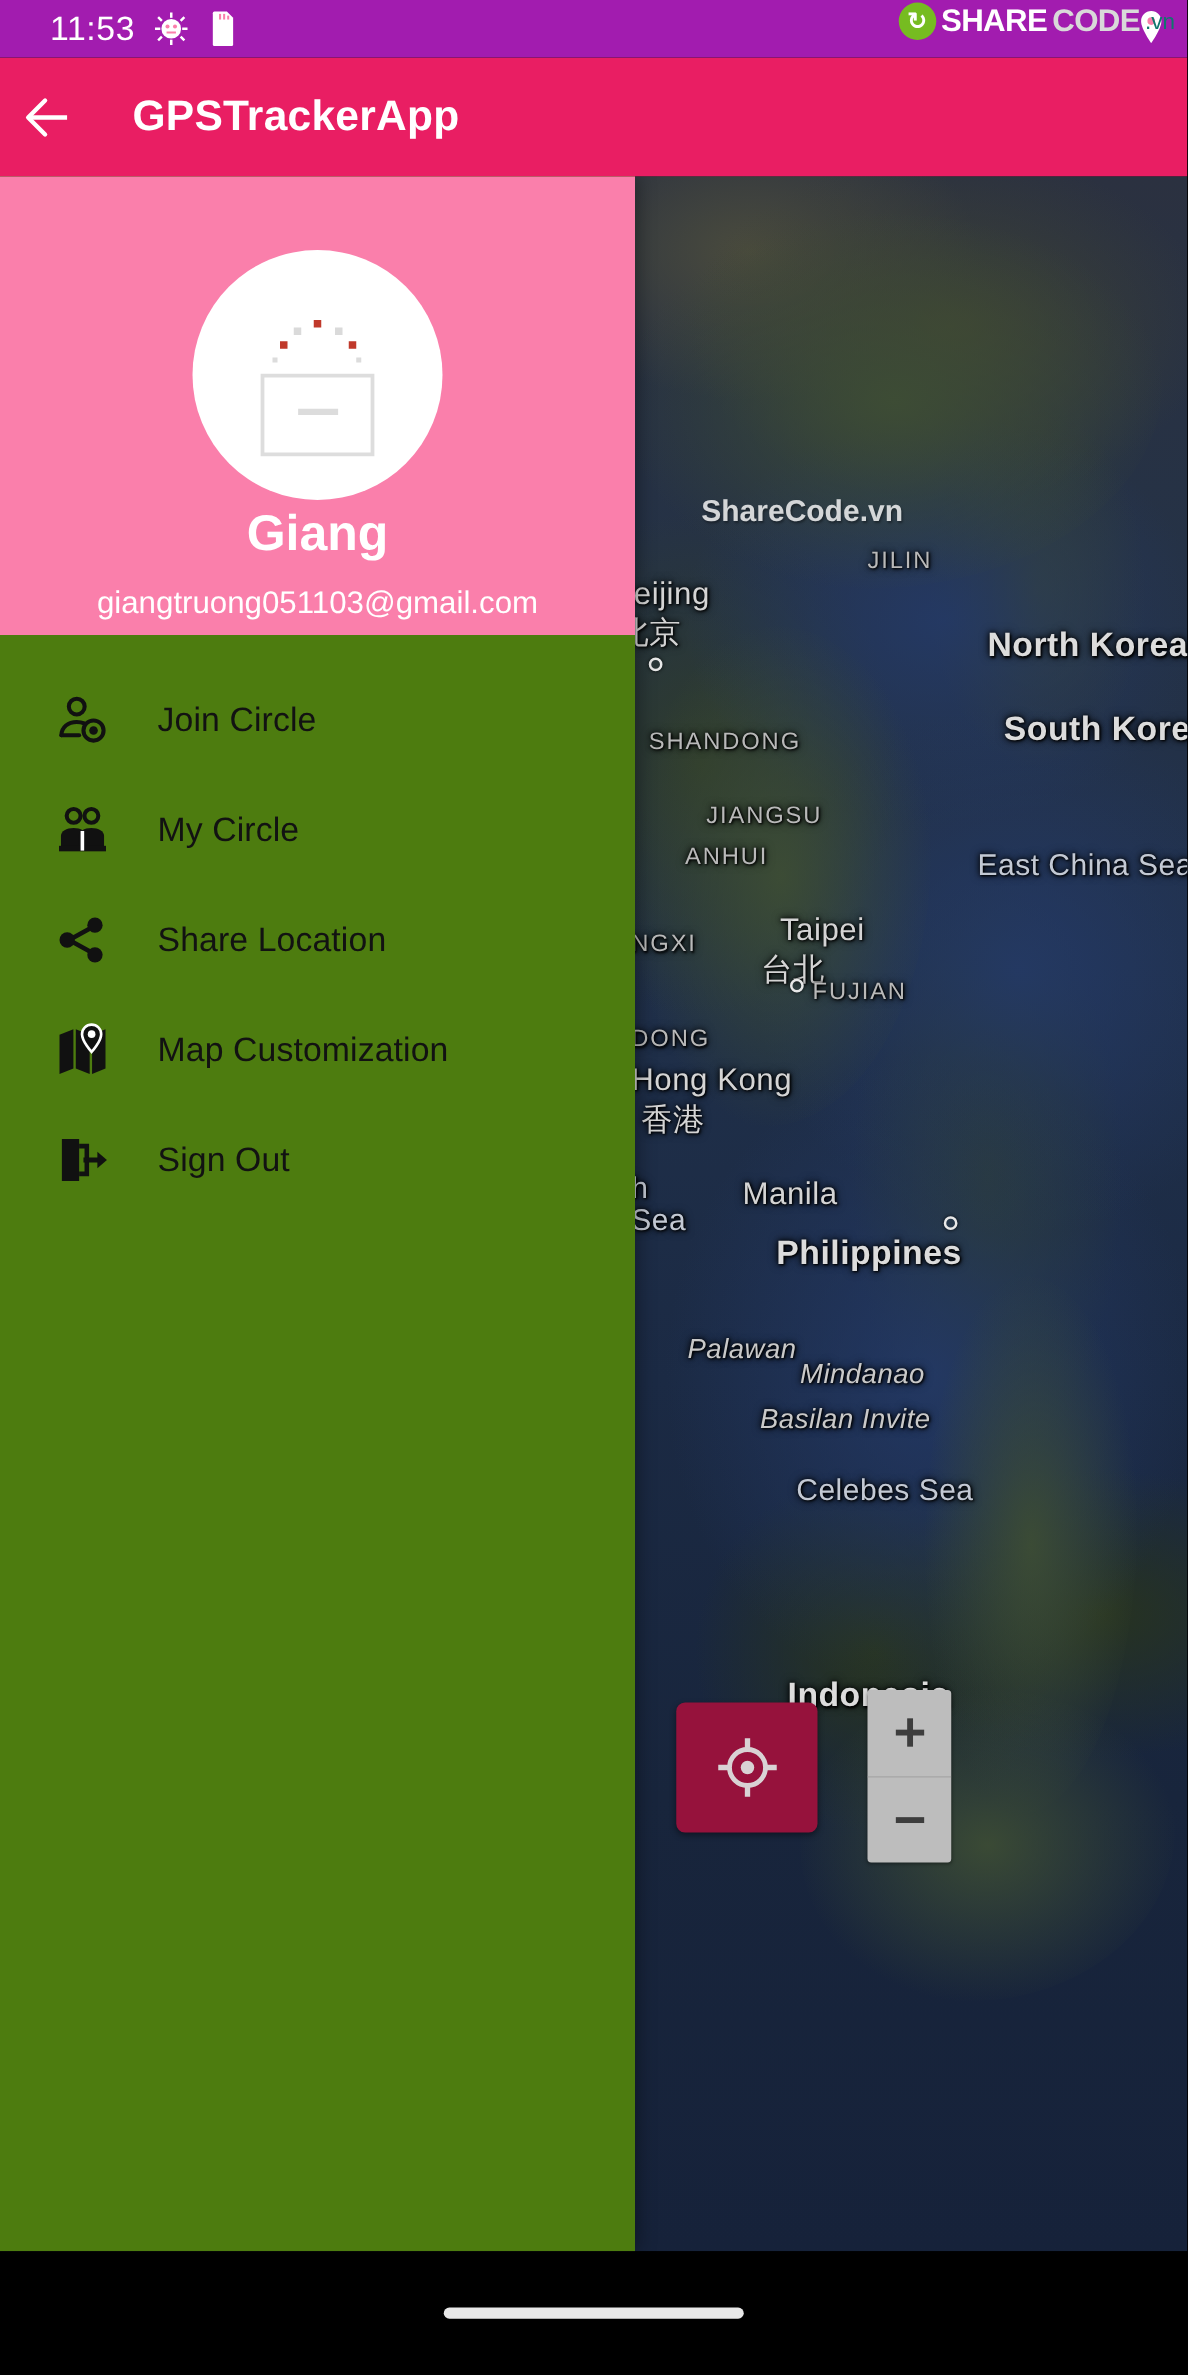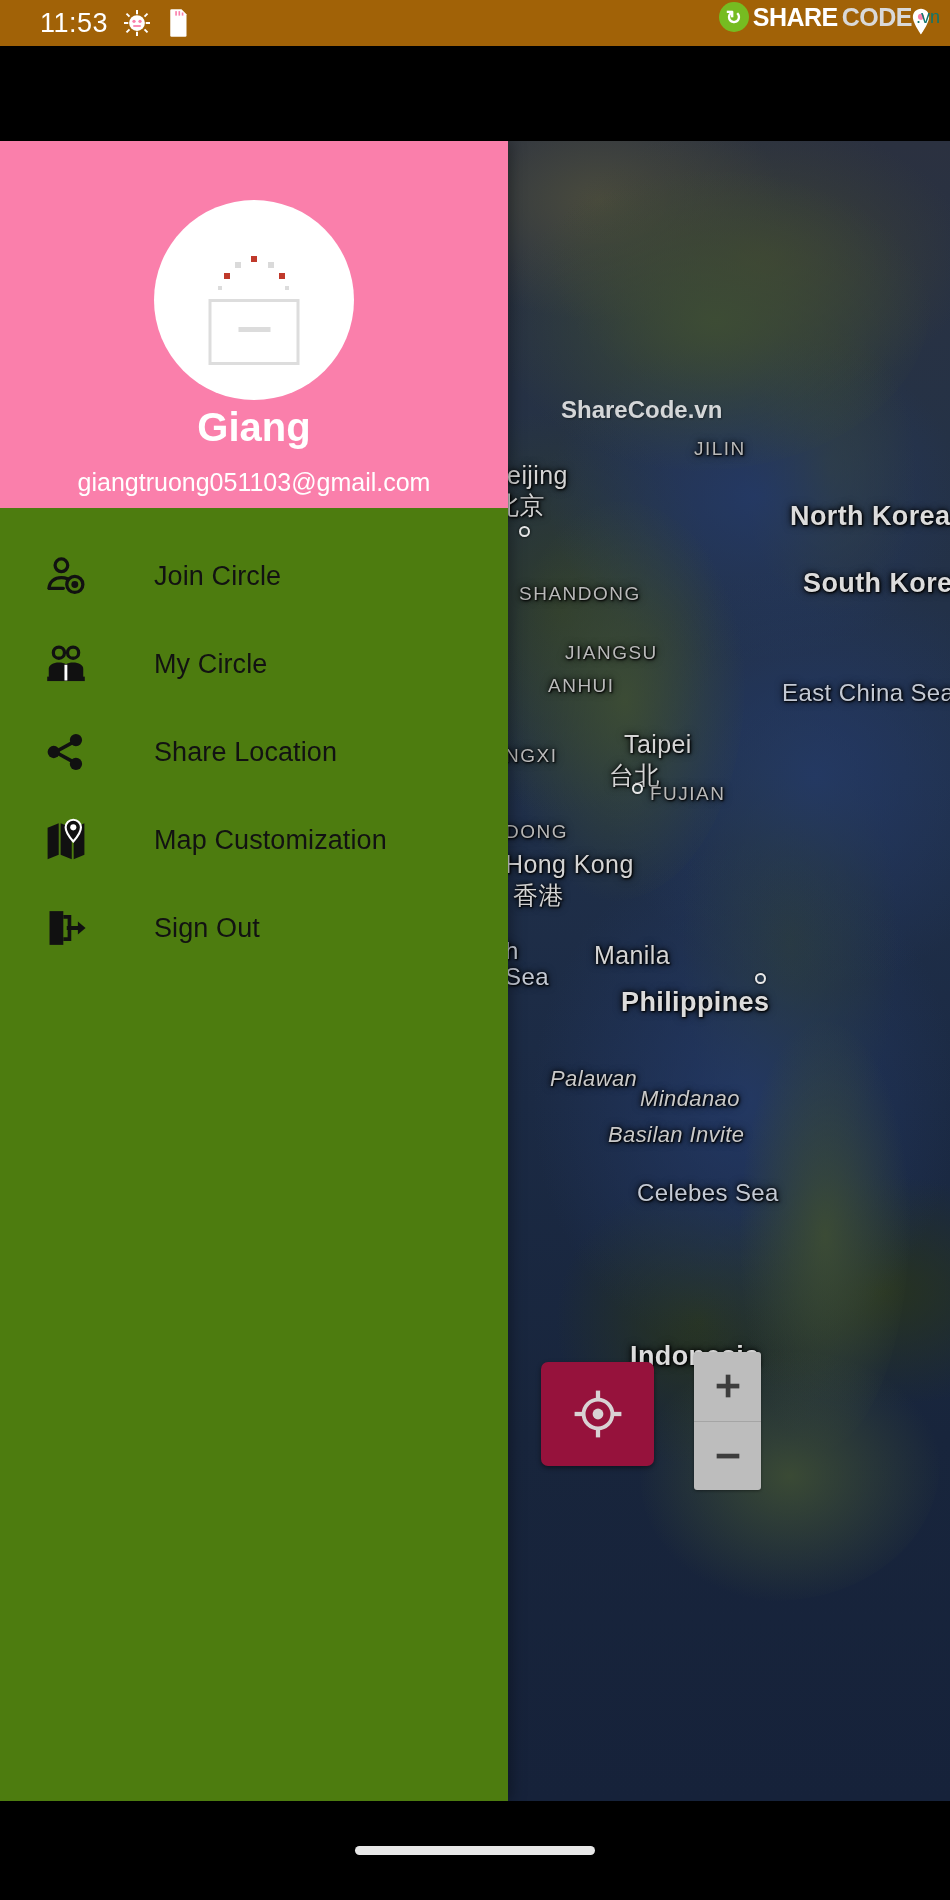--- a/index.html
+++ b/index.html
@@ -65,21 +65,21 @@
   }
   #zoom-ctl .zbtn {
     flex:1; display:flex; align-items:center; justify-content:center;
     color:#3d3d3d; cursor:pointer;
   }
   #zoom-ctl .zdiv { height:1px; background:#a5a5a5; }
 
   
   #statusbar {
     position:absolute; left:0; top:0; width:950px; height:46px;
-    background:#a16207; display:flex; align-items:center;
+    background:#a21caf; display:flex; align-items:center;
     padding:0 16px; z-index:40;
   }
   #statusbar .clock { color:#fff; font-size:27px; letter-spacing:.5px; margin-left:24px; }
   #statusbar .sb-left { display:flex; align-items:center; gap:14px; }
   #statusbar .sb-right { margin-left:auto; display:flex; align-items:center; gap:14px; }
 
   
   #appbar {
     position:absolute; left:0; top:46px; width:950px; height:95px;
     background:#e91e63; display:flex; align-items:center; z-index:35;
@@ -114,21 +114,21 @@
   .ph-ray { position:absolute; width:6px; height:6px; background:#cfcfcf; }
   .ph-ray.r { background:#c0392b; }
   .spk { position:absolute; width:4px; height:4px; background:#999; }
   #drawer-name {
     color:#fff; font-size:40px; font-weight:bold; margin-top:6px; line-height:1.05;
   }
   #drawer-email { color:#fff; font-size:25px; margin-top:20px; }
 
   #menu { flex:1; padding-top:24px; }
   .menu-item {
-    display:flex; align-items:center; height:88px; padding-left:38px; cursor:pointer;gap:28px;
+    display:flex; align-items:center; height:88px; padding-left:38px; cursor:pointer;
   }
   .menu-icon {
     width:56px; height:56px; flex:none;
     display:flex; align-items:center; justify-content:center;
   }
   .menu-label { font-size:27px; color:#121212; margin-left:32px; letter-spacing:.1px; }
 
   #drawer-footer {
     height:120px; flex:none; position:relative;
   }
@@ -359,20 +359,29 @@
       </svg>
     </div>
     <div class="sb-right">
       <svg width="26" height="32" viewBox="0 0 18 24">
         <path d="M9 1.4c-3.4 0-6.1 2.7-6.1 6.1 0 4.6 6.1 13.1 6.1 13.1s6.1-8.5 6.1-13.1c0-3.4-2.7-6.1-6.1-6.1z" fill="#fff"></path>
         <circle cx="9" cy="7.4" r="2.3" fill="#fa7fab"></circle>
       </svg>
     </div>
   </div>
 
+  <div id="appbar">
+    <div id="back-btn">
+      <svg width="44" height="44" viewBox="0 0 24 24">
+        <line x1="3.4" y1="12" x2="20" y2="12" stroke="#fff" stroke-width="1.9"></line>
+        <polyline points="10.4,4.6 3,12 10.4,19.4" fill="none" stroke="#fff" stroke-width="1.9" stroke-linecap="round" stroke-linejoin="round"></polyline>
+      </svg>
+    </div>
+    <div class="title">GPSTrackerApp</div>
+  </div>
 
   <div class="wm" id="wm-map">ShareCode.vn</div>
   <div id="wm-copyright">Copyright © ShareCode.vn</div>
 
   <div id="wm-logo">
     <span class="lg-circle">↻</span>
     <span class="lg-text lg-share">SHARE</span>
     <span class="lg-text lg-code">CODE</span>
     <span class="lg-vn">.vn</span>
   </div>

